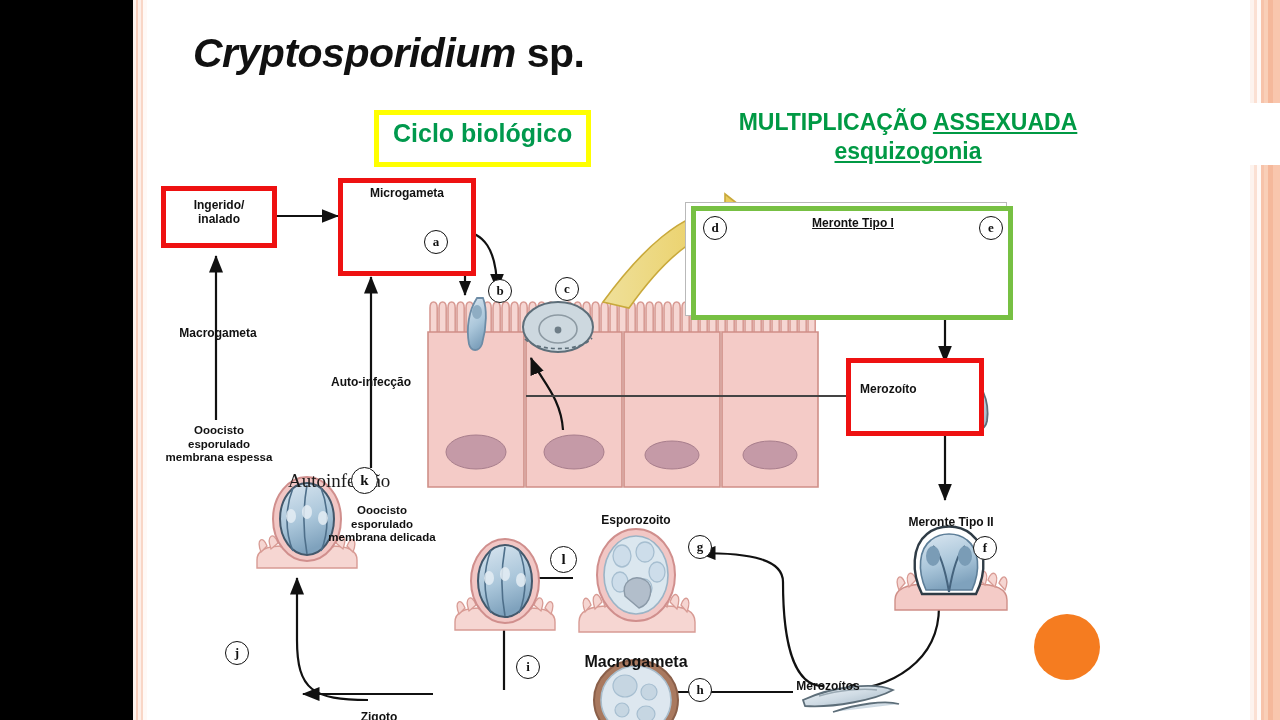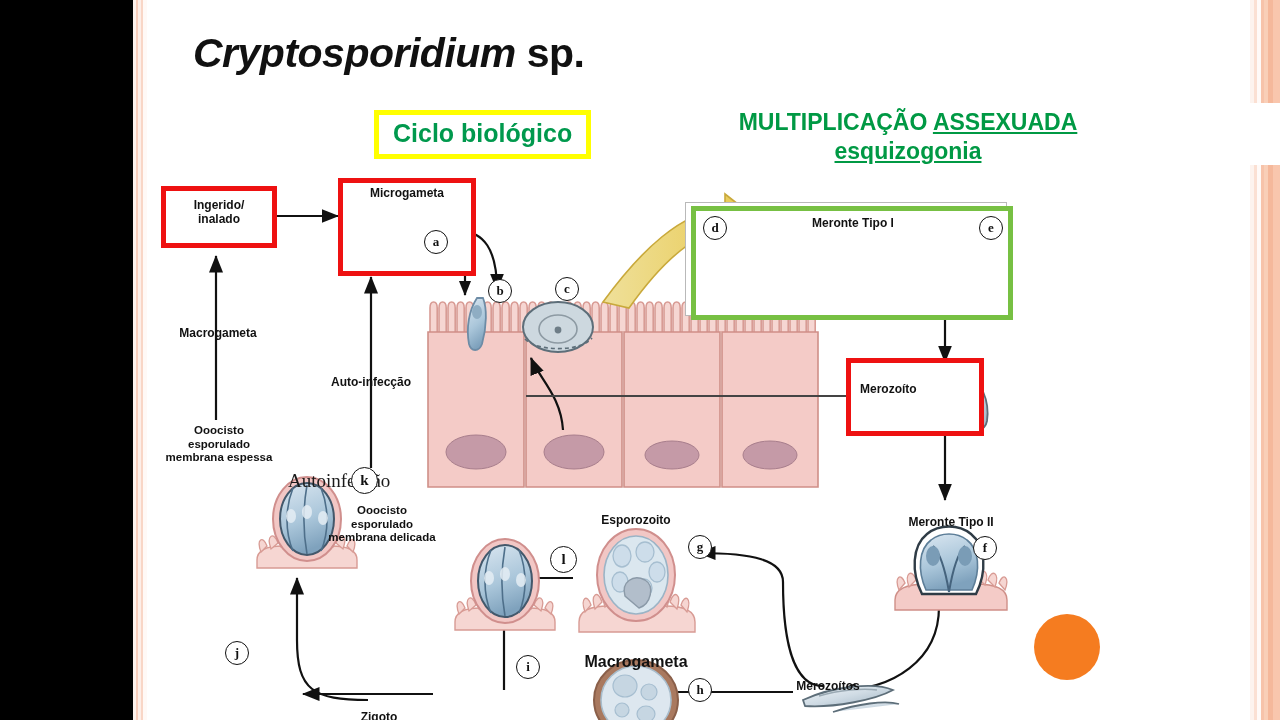--- a/index.html
+++ b/index.html
@@ -13,21 +13,21 @@
   .stripe{position:absolute;top:0;height:720px;}
   .edge-left{position:absolute;left:0;top:0;width:14px;height:720px;}
   .edge-right{position:absolute;right:0;top:0;width:64px;height:720px;}
   .notch{position:absolute;right:0;background:#fff;}
 
   
   #title{position:absolute;left:60px;top:30px;font-size:41px;font-weight:bold;color:#111;letter-spacing:-0.5px;white-space:nowrap;}
   #title .it{font-style:italic;}
   #title .rm{font-style:normal;}
 
-  #ciclo-box{position:absolute;left:241px;top:110px;border:5px solid #ffff00;background:#fff;padding:4px 14px 6px 14px;}
+  #ciclo-box{position:absolute;left:241px;top:110px;border:5px solid #ffff00;background:#fff;padding:4px 14px 14px 14px;}
   #ciclo-box span{font-size:25px;font-weight:bold;color:#00994d;white-space:nowrap;}
 
   #multi{position:absolute;left:580px;top:108px;width:390px;text-align:center;color:#009944;font-weight:bold;font-size:23px;line-height:1.28;}
   #multi .u{text-decoration:underline;}
 
   
   .lbl{position:absolute;font-weight:bold;color:#111;line-height:1.18;white-space:pre;}
   .lbl-c{text-align:center;}
   .serif{font-family:"Liberation Serif",serif;font-weight:normal;color:#1a1a1a;}
 
@@ -357,21 +357,21 @@
 
     <div class="redbox" style="left:28px;top:186px;width:116px;height:62px;"></div>
     <div class="lbl lbl-c" style="left:36px;top:198px;width:100px;font-size:12px;">Ingerido/
 inalado</div>
 
     <div class="redbox" style="left:205px;top:178px;width:138px;height:98px;"></div>
     <div class="lbl lbl-c" style="left:205px;top:186px;width:138px;font-size:12px;">Microgameta</div>
 
     <div class="shadowbox" style="left:552px;top:202px;width:322px;height:114px;"></div>
     <div class="greenbox" style="left:558px;top:206px;width:322px;height:114px;"></div>
-    <div class="lbl lbl-c" style="left:600px;top:216px;width:240px;font-size:12px;">Meronte Tipo I</div>
+    <div class="lbl lbl-c" style="left:600px;top:216px;width:240px;font-size:12px;text-decoration:underline;">Meronte Tipo I</div>
 
     <div class="redbox" style="left:713px;top:358px;width:138px;height:78px;"></div>
     <div class="lbl" style="left:727px;top:382px;font-size:12px;">Merozoíto</div>
 
     <div class="lbl lbl-c" style="left:25px;top:326px;width:120px;font-size:12px;">Macrogameta</div>
     <div class="lbl lbl-c" style="left:178px;top:375px;width:120px;font-size:12px;">Auto-infecção</div>
     <div class="lbl lbl-c" style="left:26px;top:424px;width:120px;font-size:11.5px;">Ooocisto
 esporulado
 membrana espessa</div>
     <div class="lbl serif" style="left:155px;top:470px;font-size:19px;">Autoinfecção</div>

